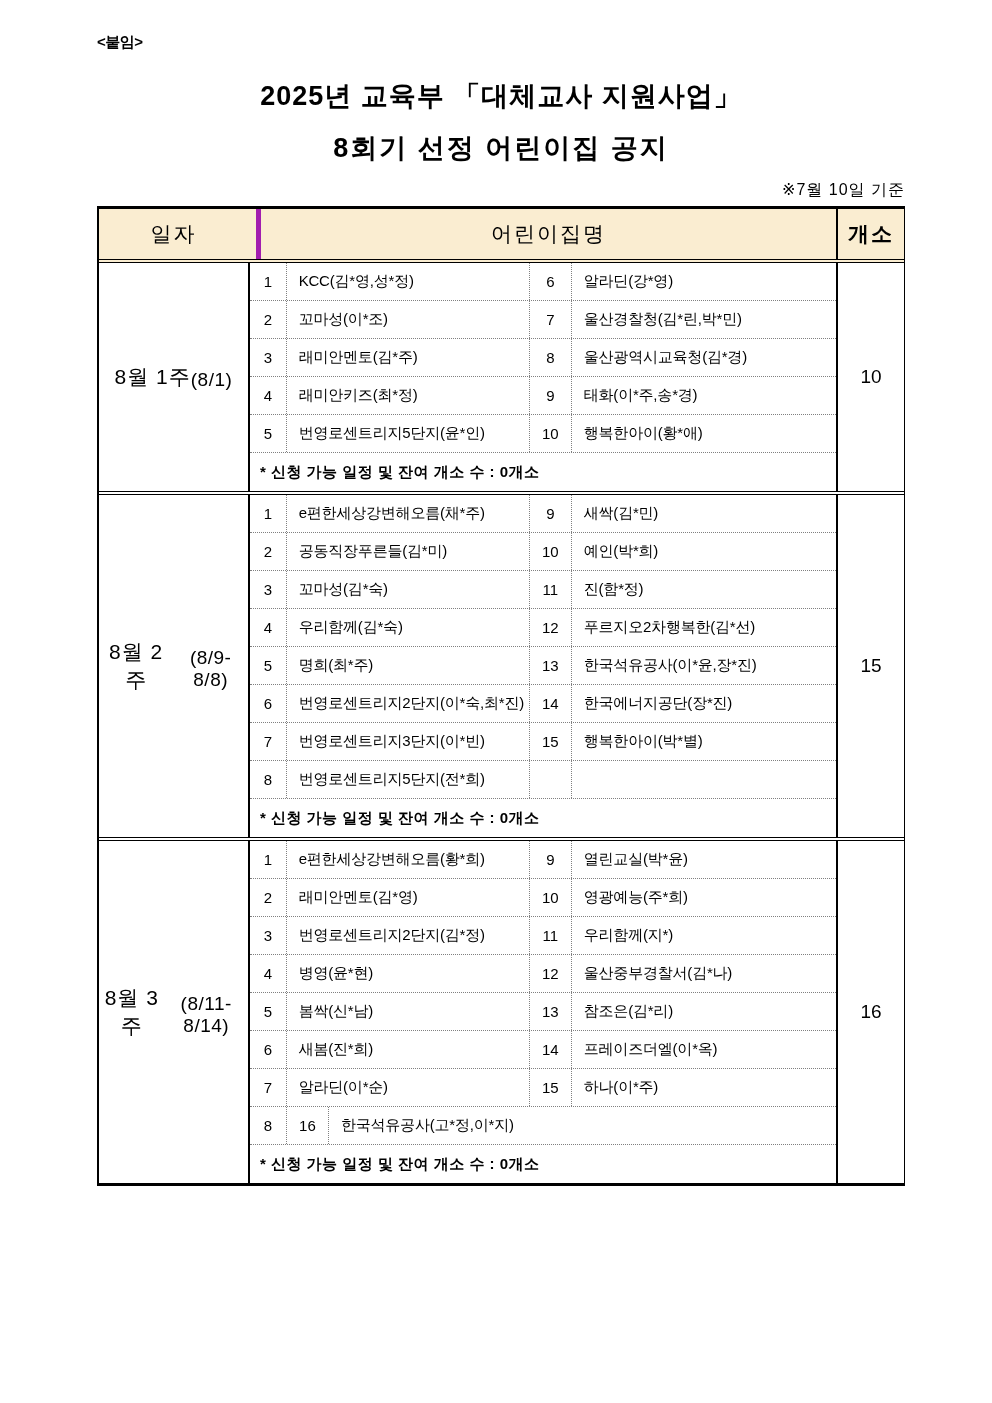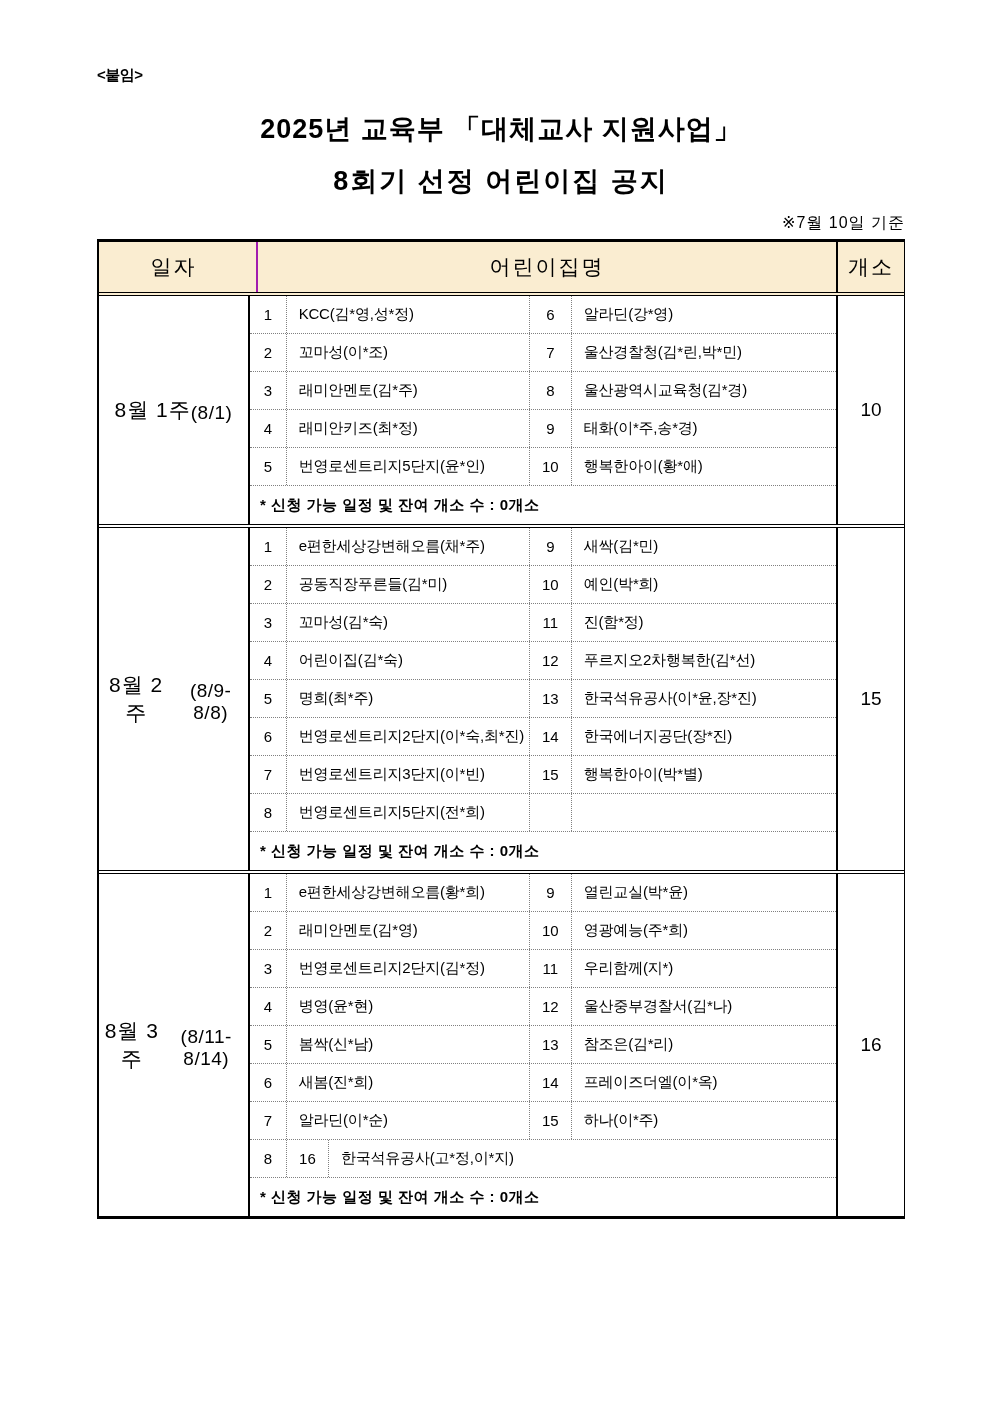--- a/index.html
+++ b/index.html
@@ -3,21 +3,21 @@
 <meta charset="utf-8">
 <style>
   * { margin: 0; padding: 0; box-sizing: border-box; }
   html, body { background: #ffffff; }
   body {
     width: 992px; height: 1403px;
     font-family: "Liberation Sans", "DejaVu Sans", sans-serif;
     color: #000;
     position: relative;
   }
-  .page { width: 808px; margin-left: 97px; padding-top: 66px; }
+  .page { width: 808px; margin-left: 97px; padding-top: 33px; }
 
   .attach-label { font-size: 15px; font-weight: bold; letter-spacing: -0.5px; }
 
   .title-block { text-align: center; margin-top: 26px; }
   .title-line1 { font-size: 27px; font-weight: bold; letter-spacing: 1px; }
   .title-line2 { font-size: 27px; font-weight: bold; letter-spacing: 2px; margin-top: 16px; }
 
   .ref-date { text-align: right; font-size: 16px; margin-top: 14px; margin-bottom: 5px; letter-spacing: 1px; }
 
   .doc-table {
@@ -32,22 +32,22 @@
   .thead {
     display: flex;
     height: 54px;
     background: #faedd1;
     border-bottom: 4px double #000;
     font-size: 21px;
     letter-spacing: 2px;
   }
   .thead > div { display: flex; align-items: center; justify-content: center; }
   .th-date  { width: 151px; }
-  .th-name  { width: 590px; border-left: 2px solid #a21caf; border-right: 2px solid #000; margin-left: 8px; }
-  .th-count { width: 67px; }
+  .th-name  { width: 590px; border-left: 5px solid #a21caf; border-right: 2px solid #000; margin-left: 8px; }
+  .th-count { width: 67px; font-weight: bold; }
 
   
   .section { display: flex; }
   .section + .section { border-top: 4px double #000; }
 
   .date-cell {
     width: 151px;
     display: flex; flex-direction: row;
     align-items: center; justify-content: center;
     text-align: center;
@@ -166,21 +166,21 @@
             <div class="cell name name2">예인(박*희)</div>
           </div>
           <div class="name-row">
             <div class="cell no no1">3</div>
             <div class="cell name name1">꼬마성(김*숙)</div>
             <div class="cell no no2">11</div>
             <div class="cell name name2">진(함*정)</div>
           </div>
           <div class="name-row">
             <div class="cell no no1">4</div>
-            <div class="cell name name1">어린이집(김*숙)</div>
+            <div class="cell name name1">우리함께(김*숙)</div>
             <div class="cell no no2">12</div>
             <div class="cell name name2">푸르지오2차행복한(김*선)</div>
           </div>
           <div class="name-row">
             <div class="cell no no1">5</div>
             <div class="cell name name1">명희(최*주)</div>
             <div class="cell no no2">13</div>
             <div class="cell name name2">한국석유공사(이*윤,장*진)</div>
           </div>
           <div class="name-row">

